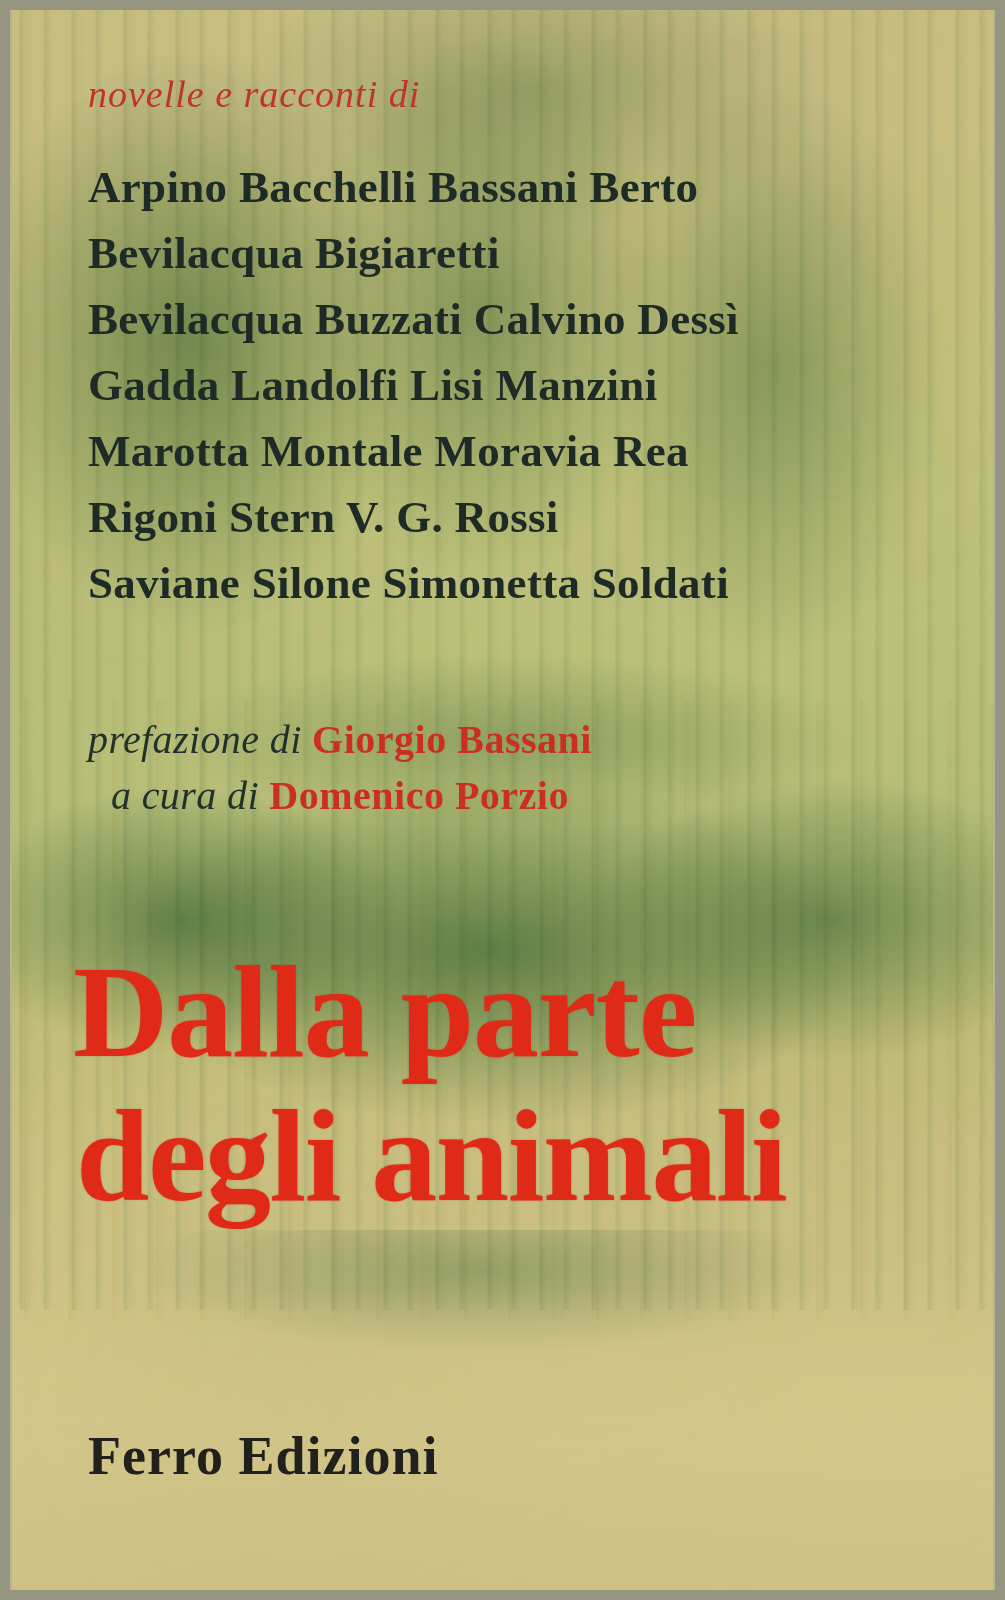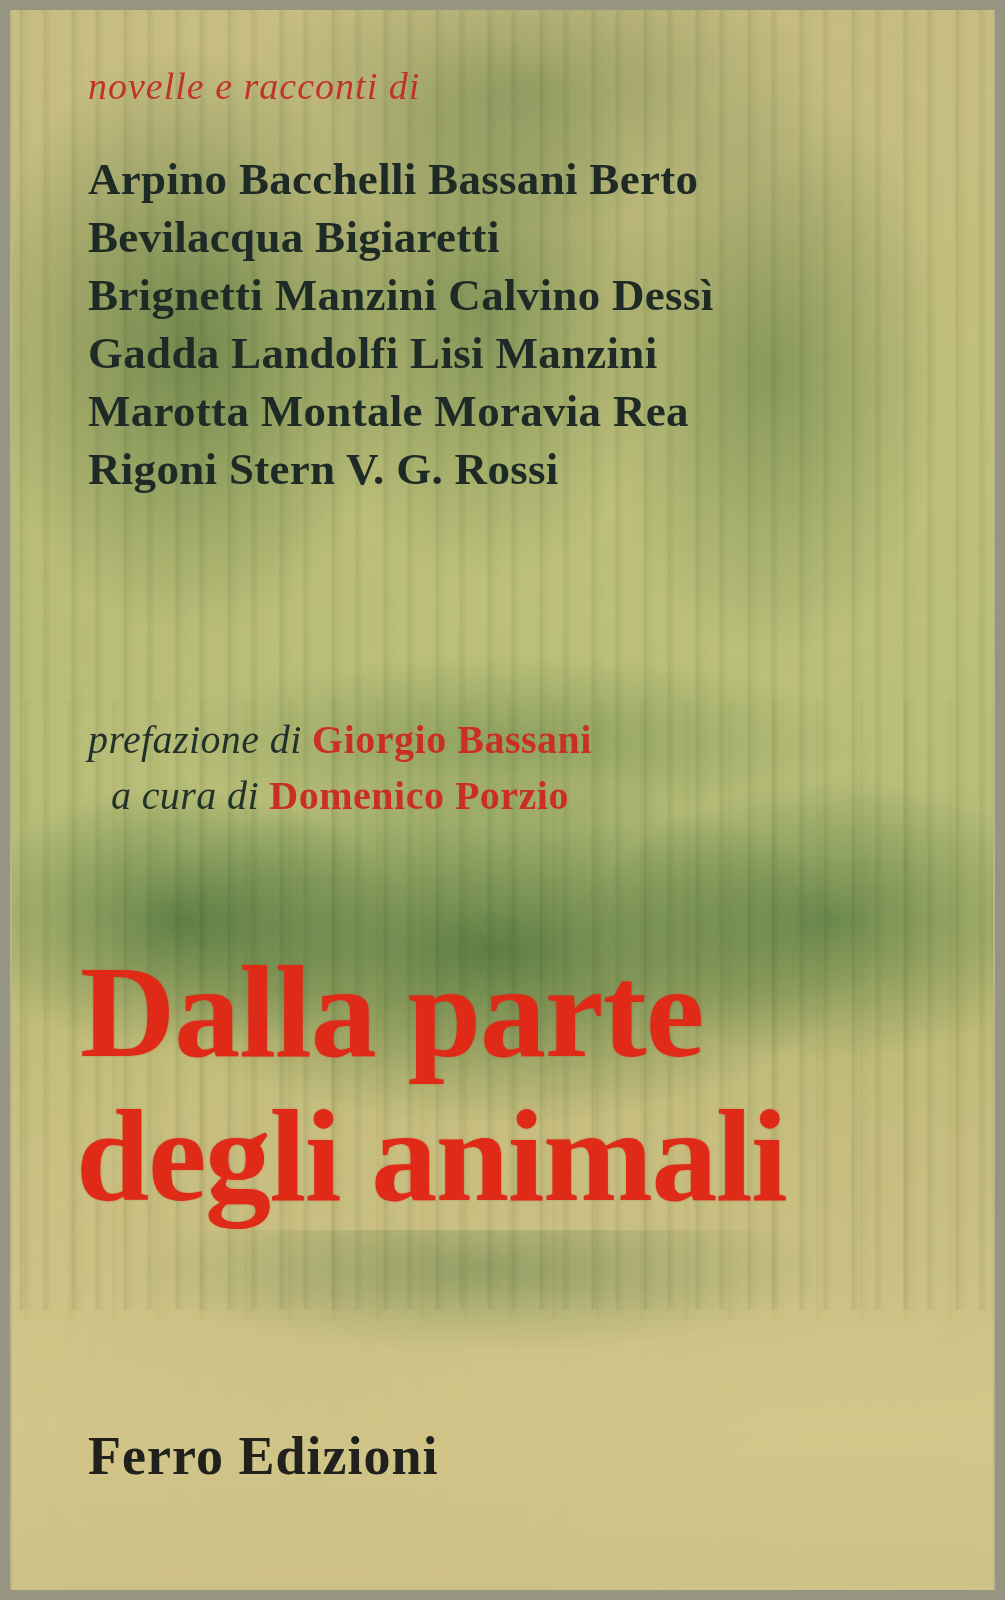--- a/index.html
+++ b/index.html
@@ -137,41 +137,41 @@
   
   .content {
     position: absolute;
     left: 0; top: 0;
     width: 1005px; height: 1600px;
     z-index: 20;
   }
 
   .kicker {
     position: absolute;
-    left: 88px; top: 64px;
+    left: 88px; top: 72px;
     font-family: "Liberation Serif", serif;
     font-style: italic;
     font-size: 38px;
     letter-spacing: 1px;
     color: #c2342a;
     white-space: nowrap;
   }
 
   .authors {
     position: absolute;
     left: 88px; top: 150px;
     width: 850px;
     font-family: "Liberation Serif", serif;
     font-weight: bold;
     font-size: 45px;
     line-height: 58px;
     color: #1d2a25;
     letter-spacing: 0.3px;
   }
-  .authors .line { white-space: nowrap; }
+  .authors .line { white-space: nowrap; margin-top: 8px; }
 
   .credits {
     position: absolute;
     left: 88px; top: 712px;
     font-family: "Liberation Serif", serif;
     font-style: italic;
     font-size: 40px;
     line-height: 56px;
     color: #23312b;
     letter-spacing: 0.4px;
@@ -190,21 +190,21 @@
     width: 900px;
     color: #e22a18;
     font-family: "Liberation Serif", serif;
     font-weight: bold;
     font-size: 132px;
     line-height: 144px;
     letter-spacing: -1px;
     text-shadow: 0 0 2px rgba(180,30,16,0.35);
   }
   .title .tline { display: block; white-space: nowrap; }
-  .title .tline1 { margin-left: 10px; }
+  .title .tline1 { margin-left: 3px; }
   .title .tline2 { margin-left: 6px; letter-spacing: -1.5px; }
 
   .publisher {
     position: absolute;
     left: 88px; top: 1425px;
     font-family: "Liberation Serif", serif;
     font-size: 54px;
     color: #20211c;
     letter-spacing: 1px;
     white-space: nowrap;
@@ -238,24 +238,25 @@
   <div class="mottle"></div>
   <div class="bottom-warm"></div>
 
   <div class="content">
 
     <div class="kicker">novelle e racconti di</div>
 
     <div class="authors">
       <div class="line">Arpino  Bacchelli  Bassani  Berto</div>
       <div class="line">Bevilacqua  Bigiaretti</div>
-      <div class="line">Brignetti  Manzini  Calvino  Dessì</div>
+      <div class="line">Bevilacqua  Buzzati  Calvino  Dessì</div>
       <div class="line">Gadda  Landolfi  Lisi  Manzini</div>
       <div class="line">Marotta  Montale  Moravia  Rea</div>
       <div class="line">Rigoni Stern  V. G. Rossi</div>
+      <div class="line">Saviane  Silone  Simonetta  Soldati</div>
     </div>
 
     <div class="credits">
       <div><span>prefazione di </span><span class="name">Giorgio Bassani</span></div>
       <div><span>a cura di </span><span class="name">Domenico Porzio</span></div>
     </div>
 
     <div class="title">
       <span class="tline tline1">Dalla parte</span>
       <span class="tline tline2">degli animali</span>

